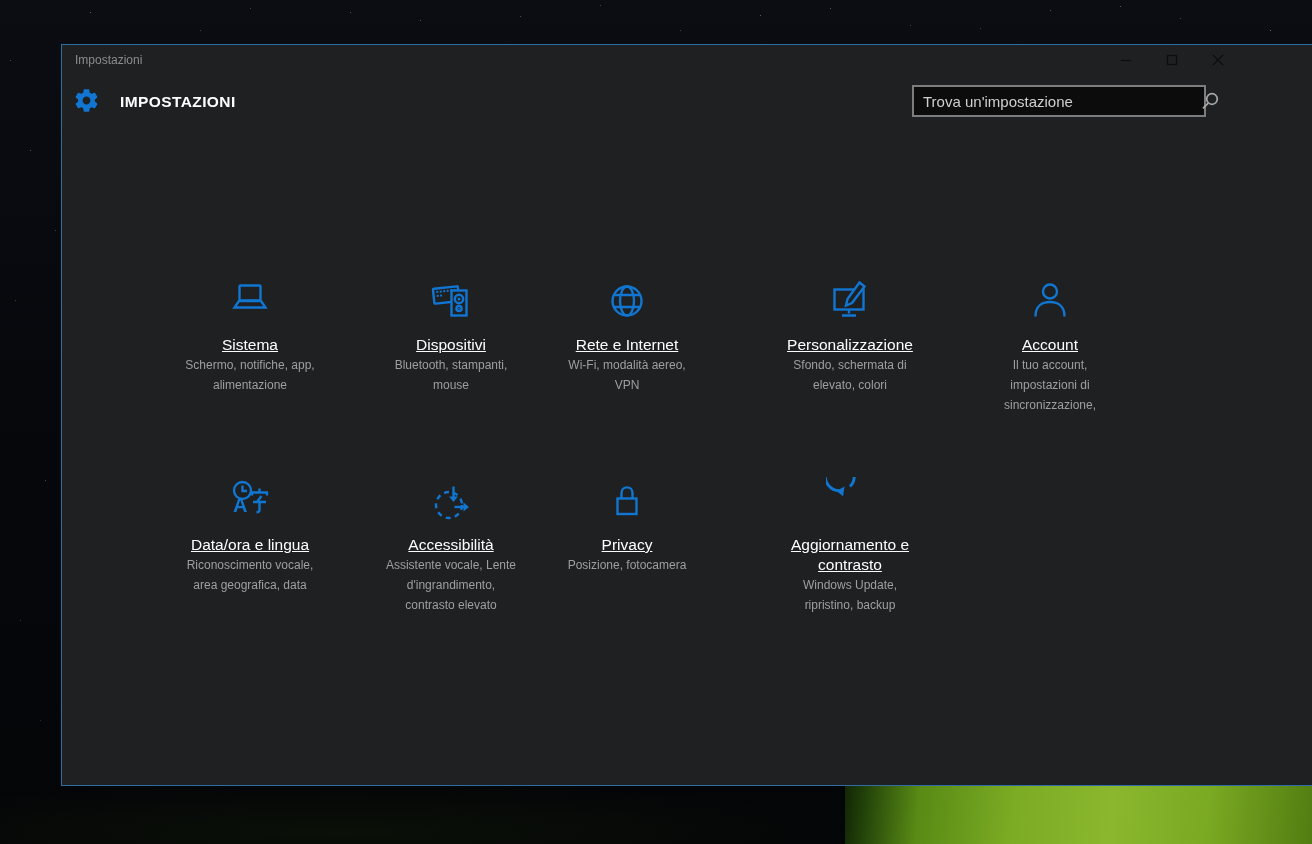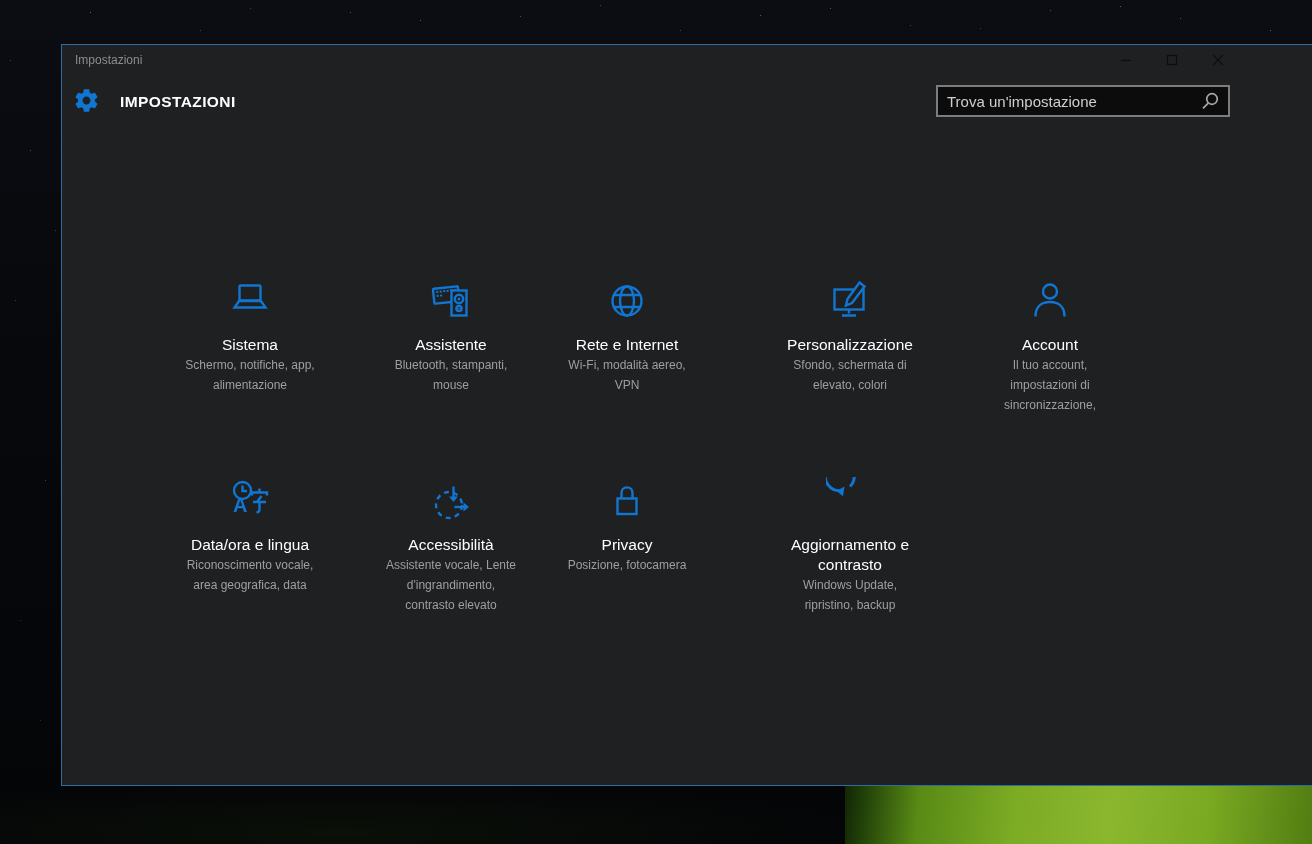--- a/index.html
+++ b/index.html
@@ -38,39 +38,39 @@
   #win-title{position:absolute;left:13px;top:8px;font-size:12px;color:#8c8c8c;}
   .cap-btn{position:absolute;top:0;width:46px;height:30px;background:transparent;border:none;cursor:default;}
   #btn-min{left:1041px;} #btn-max{left:1087px;} #btn-close{left:1133px;}
   .cap-btn svg{display:block;margin:0 auto;}
   .capg{stroke:#0d0d0e;stroke-width:1.2px;fill:none;}
 
   
   #gear{position:absolute;left:11px;top:42px;width:27px;height:27px;}
   #app-title{position:absolute;left:58px;top:48px;font-size:15.5px;font-weight:700;
     letter-spacing:.4px;color:#ffffff;}
-  #search{position:absolute;left:874px;top:40px;width:294px;height:32px;
+  #search{position:absolute;left:850px;top:40px;width:294px;height:32px;
     background:#0c0c0c;border:2px solid #7d7d7d;color:#d6d6d6;font-size:15px;
     padding:0 32px 0 9px;font-family:"Liberation Sans",sans-serif;outline:none;}
   #search::placeholder{color:#cfcfcf;opacity:1;}
   #search-icon{position:absolute;left:1138px;top:46px;width:20px;height:20px;pointer-events:none;}
   .sg{stroke:#a9a9a9;stroke-width:1.7px;fill:none;}
 
   
   .tile{position:absolute;width:210px;display:flex;flex-direction:column;align-items:center;cursor:default;}
   .r1{top:232px;} .r2{top:432px;}
   .c1{left:83px;} .c2{left:284px;} .c3{left:460px;} .c4{left:683px;justify-content:space-between;} .c5{left:883px;}
   .cat{width:48px;height:48px;flex:0 0 48px;}
   .s{stroke:var(--accent);fill:none;stroke-width:2.4px;stroke-linecap:butt;stroke-linejoin:miter;}
   .sw3{stroke-width:2.9px;}
   .f{fill:var(--accent);stroke:none;}
   .mask{fill:var(--winbg);stroke:var(--accent);stroke-width:2.4px;}
   .dash{stroke-dasharray:5 4.3;}
   .tile-title{margin-top:10px;font-size:15.5px;line-height:20px;color:#ffffff;
-    text-align:center;white-space:pre-line;}
+    text-align:center;white-space:pre-line;text-decoration:underline;}
   .tile-sub{font-size:12px;line-height:20px;color:#9f9f9f;text-align:center;white-space:pre-line;}
 </style>
 </head>
 <body>
 
 <div id="desktop">
   <div id="stars"></div>
   <div id="horizon-glow"></div>
   <div id="tent"></div>
   <div id="ground-dark"></div>
@@ -130,21 +130,21 @@
           <rect class="f" x="27" y="13" width="2" height="2"></rect>
         <rect class="f" x="9.5" y="17" width="2" height="2"></rect>
           <rect class="f" x="13" y="17" width="2" height="2"></rect>
       </g>
       <rect class="mask" x="24.5" y="13.5" width="15" height="25"></rect>
       <circle class="s" cx="32" cy="22" r="4.2"></circle>
       <circle class="f" cx="32" cy="22" r="1.5"></circle>
       <circle class="s" cx="32" cy="31.5" r="2.6"></circle>
       <circle class="f" cx="32" cy="31.5" r="0.9"></circle>
     </svg>
-    <div class="tile-title">Assistente</div>
+    <div class="tile-title">Dispositivi</div>
     <div class="tile-sub">Bluetooth, stampanti,
 mouse</div>
   </div>
 
   <div class="tile r1 c3">
     <svg class="cat" viewBox="0 0 48 48">
       <circle class="s" cx="24" cy="24" r="14.5"></circle>
       <ellipse class="s" cx="24" cy="24" rx="7" ry="14.5"></ellipse>
       <path class="s" d="M10.8 18 h26.4 M10.8 30 h26.4"></path>
     </svg>

